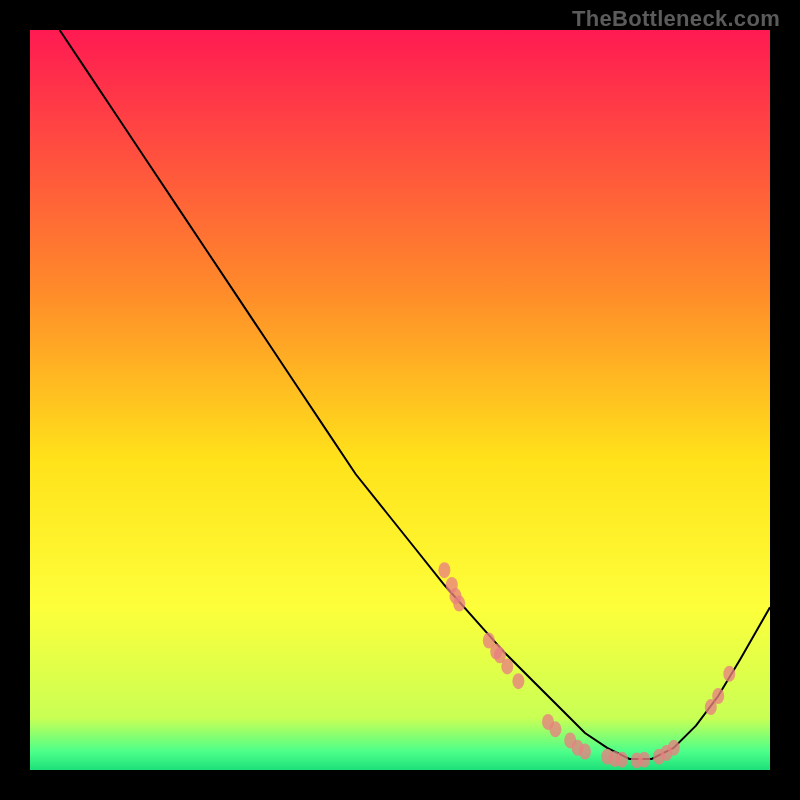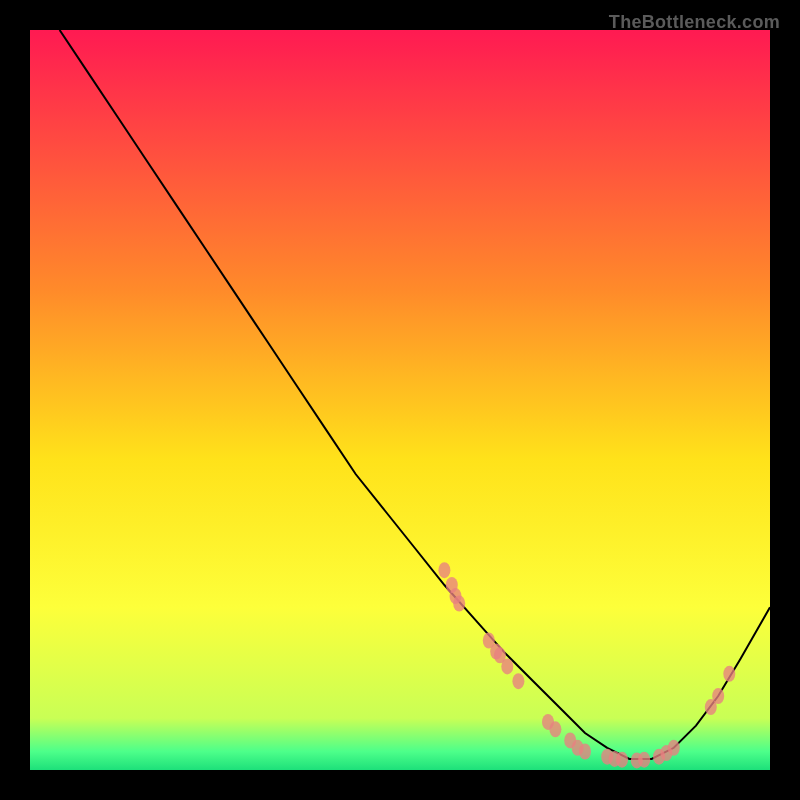--- a/index.html
+++ b/index.html
@@ -10,24 +10,24 @@
     background: #000000;
     overflow: hidden;
   }
   .container {
     position: relative;
     width: 800px;
     height: 800px;
   }
   .watermark {
     position: absolute;
-    top: 12px;
+    top: 6px;
     right: 20px;
     font-family: Arial, Helvetica, sans-serif;
-    font-size: 18px;
+    font-size: 22px;
     font-weight: bold;
     color: #5b5b5b;
     letter-spacing: 0.3px;
     z-index: 10;
     text-align: center;
   }
   .plot-area {
     position: absolute;
     left: 30px;
     top: 30px;

